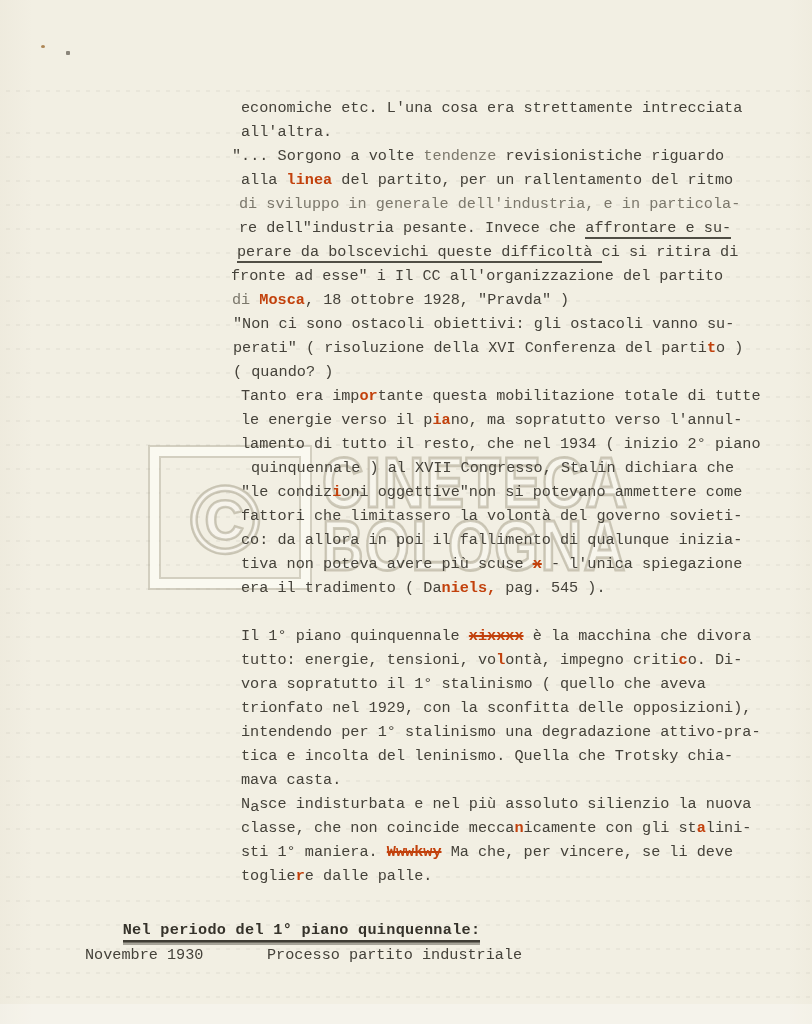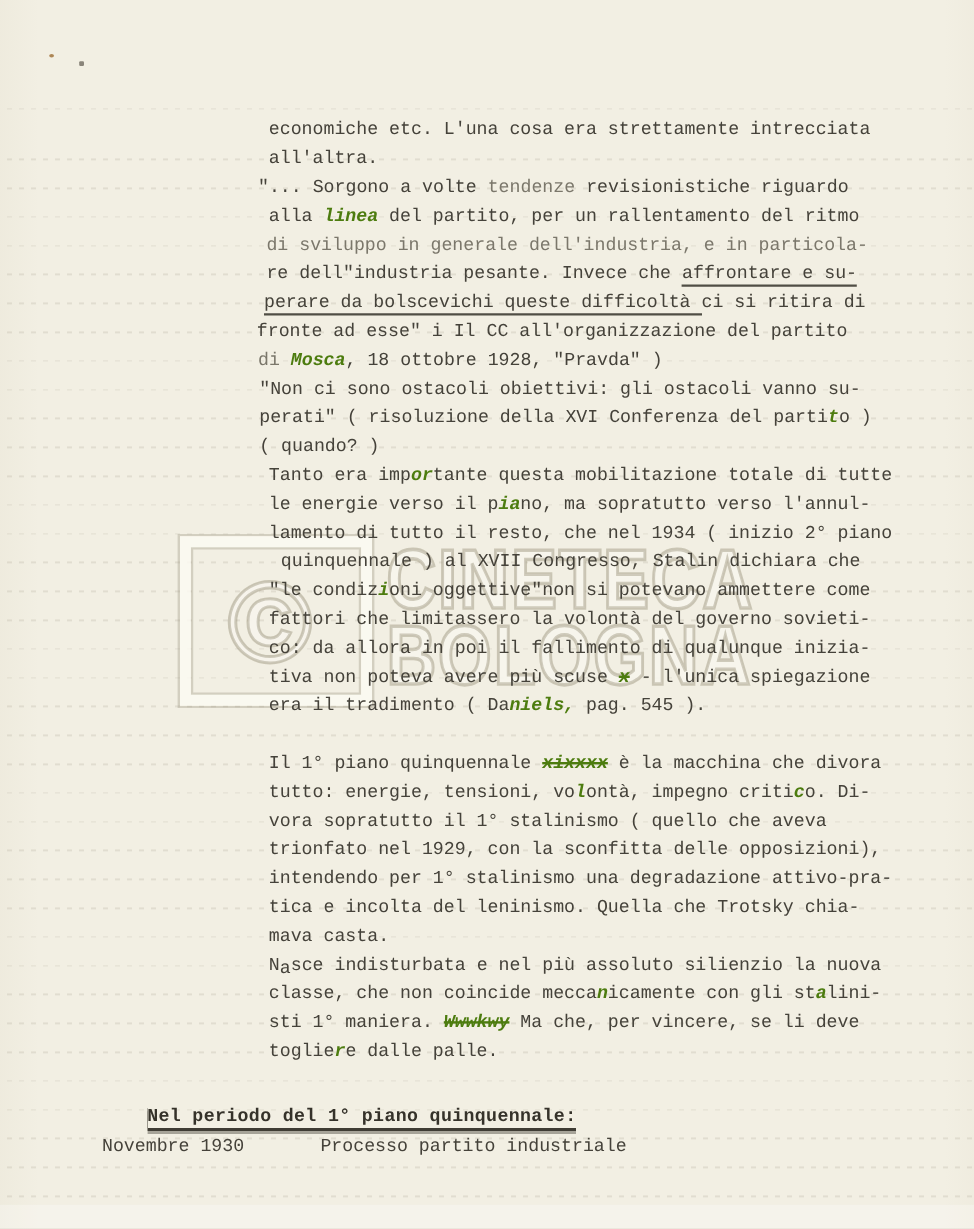--- a/index.html
+++ b/index.html
@@ -55,26 +55,26 @@
     font-family:"Liberation Sans",sans-serif; font-weight:700; font-size:70px; line-height:63px;
     letter-spacing:2px; white-space:nowrap;
     color:rgba(252,250,242,0.9);
     -webkit-text-stroke:3px rgba(150,142,120,0.42);
     text-shadow:0 0 1px rgba(150,142,120,0.45);
     transform:scaleX(0.82); transform-origin:0 0;
   }
 
   
   .typebody {
-    position:absolute; left:224px; top:96px; z-index:3;
+    position:absolute; left:241px; top:96px; z-index:3;
     font-size:15.2px; line-height:24px; white-space:pre;
   }
   .line { height:24px; }
   .line.blank { height:24px; }
-  .ov { font-weight:700; color:#4d7c0f;font-style:italic; }
+  .ov { font-weight:700; color:#c2410c; }
   .lt { color:#7b776b; }
   .ul { border-bottom:2.5px solid rgba(52,49,41,0.85); }
   .st { text-decoration:line-through; text-decoration-thickness:2px; }
   .drop { position:relative; top:2.5px; }
 
   .heading {
     position:absolute; left:85px; top:903px; z-index:3;
     font-size:15.2px; font-weight:700; letter-spacing:0.3px; color:#35322a; white-space:pre;
   }
   .heading .u-heavy {

